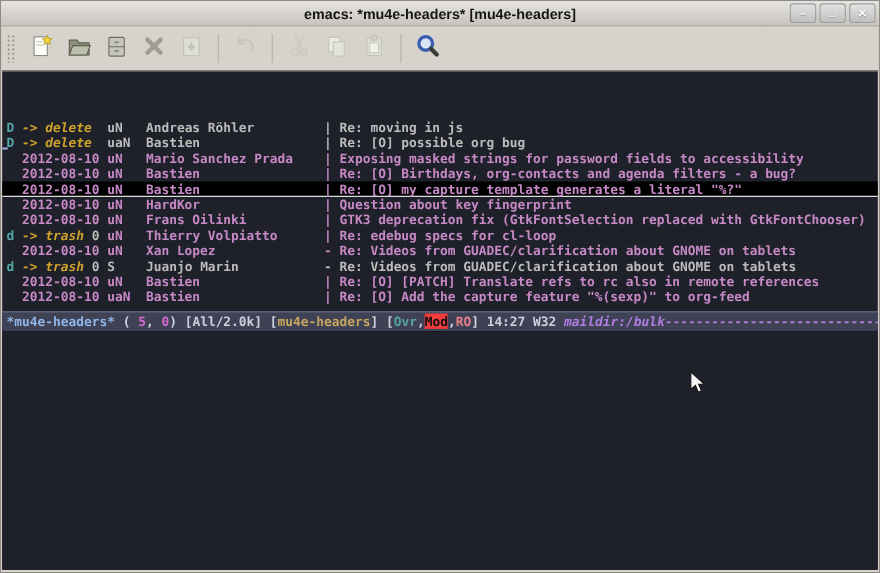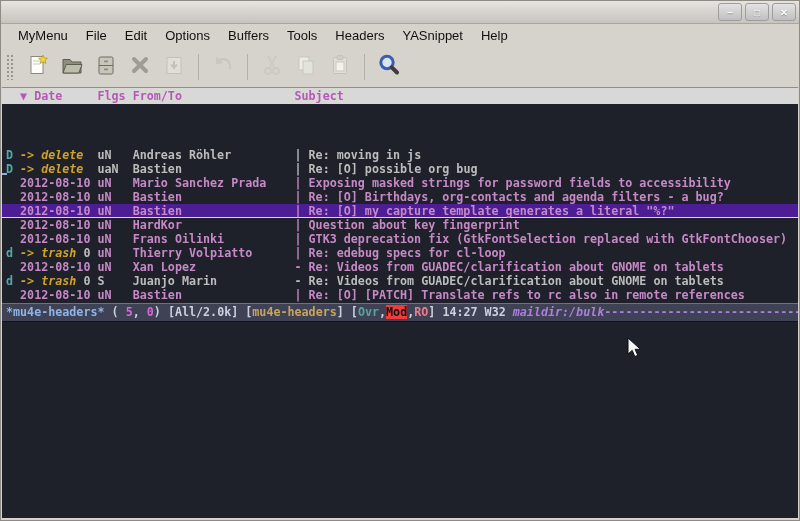--- a/index.html
+++ b/index.html
@@ -25,21 +25,21 @@
   .tool-btn{width:34px;height:32px;display:flex;align-items:center;justify-content:center;}
   .tool-sep{width:1px;height:26px;background:#b4b0a8;margin:0 7px;}
   
   .body-wrap{flex:1;display:flex;padding:0 1px 2px 1px;background:#d6d2cc;min-height:0;}
   .frame{flex:1;background:#1f212a;border-top:1px solid #918d86;display:flex;flex-direction:column;min-width:0;}
   .mono{font-family:"DejaVu Sans Mono",monospace;font-size:11.7px;font-weight:bold;white-space:pre;}
   .headerline{flex:0 0 16px;height:16px;line-height:16px;background:#d8d8d6;color:#b757b7;
               padding-left:4px;overflow:hidden;}
   .rows{flex:1;position:relative;padding-top:2px;overflow:hidden;}
   .row{height:14px;line-height:14px;padding-left:4px;}
-  .row.current{background:#4c1d95;box-shadow:inset 0 -1px 0 #dcdcdc;}
+  .row.current{background:#000000;box-shadow:inset 0 -1px 0 #dcdcdc;}
   .tmark{color:#53a8a8;}
   .tmarked{color:#cfa22a;font-style:italic;margin-top:32px;}
   .tunread{color:#c689c6;}
   .tread{color:#bcbcbc;}
   .fringe-cursor{position:absolute;left:0;top:69px;width:5px;height:2px;background:#9fa8d8;}
   
   .modeline{flex:0 0 17px;height:17px;line-height:16px;background:#3e4254;padding-left:4px;
             border-top:1px solid #6a7090;border-bottom:1px solid #14151c;overflow:hidden;}
   .ml-buf{color:#8fb4e8;text-align:right;}.ml-plain{color:#ccd2dd;}.ml-num{color:#d46ad4;}
   .ml-mode{color:#c8a55f;text-align:right;}.ml-ovr{color:#55a79d;}
@@ -48,38 +48,28 @@
   .echo{flex:1;background:#1f212a;}
   
   .cursor{position:absolute;left:627px;top:337px;pointer-events:none;}
 </style>
 </head>
 <body>
 
 <div class="window">
 
   <div class="titlebar">
+    <div class="title">emacs: *mu4e-headers* [mu4e-headers]</div>
     <div class="winbtns" id="winbtns">
         <div class="winbtn">–</div>
         <div class="winbtn">□</div>
         <div class="winbtn">✕</div>
       </div>
   </div>
 
-  <div class="menubar" id="menubar">
-      <div class="menu-item">MyMenu</div>
-      <div class="menu-item">File</div>
-      <div class="menu-item">Edit</div>
-      <div class="menu-item">Options</div>
-      <div class="menu-item">Buffers</div>
-      <div class="menu-item">Tools</div>
-      <div class="menu-item">Headers</div>
-      <div class="menu-item">YASnippet</div>
-      <div class="menu-item">Help</div>
-    </div>
 
   <div class="toolbar" id="toolbar">
     <div class="grip"></div>
   <div class="tool-btn">
         <span><svg width="24" height="24">
             <rect x="5" y="3.5" width="12" height="17" fill="#fdfdfa" stroke="#8a8a80"></rect>
             <line x1="7" y1="8" x2="14" y2="8" stroke="#c9c9c0"></line>
             <line x1="7" y1="11" x2="14" y2="11" stroke="#c9c9c0"></line>
             <path d="M17 2 L18.3 5 L21.5 5.3 L19 7.3 L19.8 10.5 L17 8.8 L14.2 10.5 L15 7.3 L12.5 5.3 L15.7 5Z" fill="#f2d440" stroke="#b99c1e" stroke-width="0.8"></path>
           </svg></span>
@@ -141,21 +131,20 @@
       <div class="tool-btn">
         <span><svg width="26" height="26">
             <circle cx="11" cy="10.5" r="6.2" fill="#d9e4f6" stroke="#3a5fae" stroke-width="3"></circle>
             <line x1="15.8" y1="15.3" x2="21" y2="20.5" stroke="#3c3c3c" stroke-width="4" stroke-linecap="round"></line>
           </svg></span>
       </div>
     </div>
 
   <div class="body-wrap">
     <div class="frame">
-      <div class="headerline mono">  ▼ Date     Flgs From/To                Subject</div>
       <div class="rows mono" id="rows">
         <div class="fringe-cursor"></div>
       <div class="row"><span class="tmark">D </span><span class="tmarked">-&gt; delete  </span><span class="tread">uN   Andreas Röhler         | Re: moving in js</span></div><div class="row"><span class="tmark">D </span><span class="tmarked">-&gt; delete  </span><span class="tread">uaN  Bastien                | Re: [O] possible org bug</span></div><div class="row"><span class="tunread">  2012-08-10 uN   Mario Sanchez Prada    | Exposing masked strings for password fields to accessibility</span></div><div class="row"><span class="tunread">  2012-08-10 uN   Bastien                | Re: [O] Birthdays, org-contacts and agenda filters - a bug?</span></div><div class="row current"><span class="tunread">  2012-08-10 uN   Bastien                | Re: [O] my capture template generates a literal "%?"</span></div><div class="row"><span class="tunread">  2012-08-10 uN   HardKor                | Question about key fingerprint</span></div><div class="row"><span class="tunread">  2012-08-10 uN   Frans Oilinki          | GTK3 deprecation fix (GtkFontSelection replaced with GtkFontChooser)</span></div><div class="row"><span class="tmark">d </span><span class="tmarked">-&gt; trash</span><span class="tread"> 0 </span><span class="tunread">uN   Thierry Volpiatto      | Re: edebug specs for cl-loop</span></div><div class="row"><span class="tunread">  2012-08-10 uN   Xan Lopez              - Re: Videos from GUADEC/clarification about GNOME on tablets</span></div><div class="row"><span class="tmark">d </span><span class="tmarked">-&gt; trash</span><span class="tread"> 0 </span><span class="tread">S    Juanjo Marin           - Re: Videos from GUADEC/clarification about GNOME on tablets</span></div><div class="row"><span class="tunread">  2012-08-10 uN   Bastien                | Re: [O] [PATCH] Translate refs to rc also in remote references</span></div><div class="row"><span class="tunread">  2012-08-10 uaN  Bastien                | Re: [O] Add the capture feature "%(sexp)" to org-feed</span></div></div>
       <div class="modeline mono" id="modeline"><span class="ml-buf">*mu4e-headers*</span><span class="ml-plain"> ( </span><span class="ml-num">5</span><span class="ml-plain">, </span><span class="ml-num">0</span><span class="ml-plain">) [All/2.0k] [</span><span class="ml-mode">mu4e-headers</span><span class="ml-plain">] [</span><span class="ml-ovr">Ovr</span><span class="ml-plain">,</span><span class="ml-mod">Mod</span><span class="ml-plain">,</span><span class="ml-ro">RO</span><span class="ml-plain">] 14:27 W32 </span><span class="ml-dir">maildir:/bulk</span><span class="ml-dash">--------------------------------------------</span></div>
       <div class="echo"></div>
     </div>
   </div>
 
   <svg class="cursor" width="15" height="22" viewBox="0 0 15 22">
     <path d="M1 1 L1 17 L5.2 13.4 L7.8 19.6 L10.8 18.3 L8.1 12.3 L13.5 12.3 Z" fill="#f5f5f5" stroke="#111" stroke-width="1"></path>

